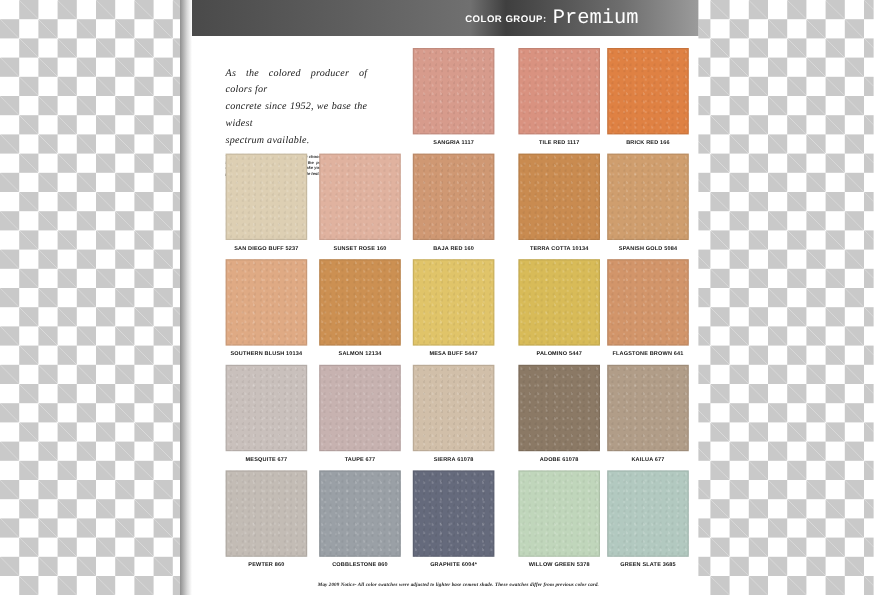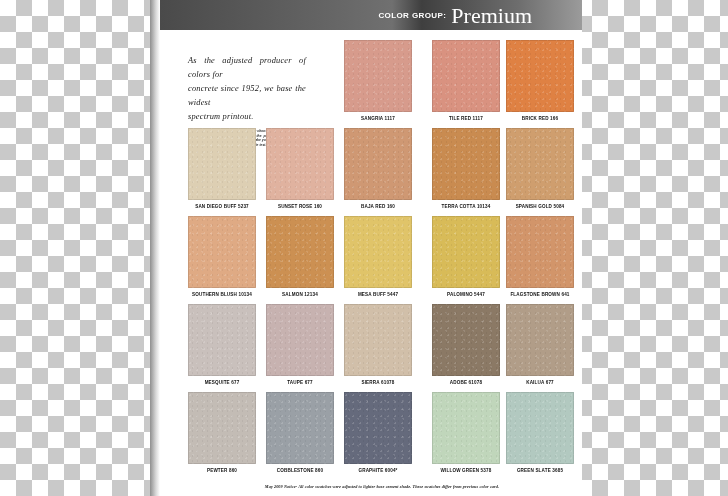--- a/index.html
+++ b/index.html
@@ -35,22 +35,22 @@
   }
   #header-inner{
     position:absolute;right:50px;top:0;height:30px;
     display:flex;align-items:center;gap:5px;
   }
   .hdr-label{
     color:#ffffff;font-size:8px;font-weight:bold;letter-spacing:.4px;
     text-transform:uppercase;
   }
   .hdr-name{
-    color:#ffffff;font-family:Liberation Serif, serif;
-    font-size:22px;line-height:17px;font-weight:400;
+    color:#ffffff;font-family:Liberation Mono, monospace;
+    font-size:17px;line-height:17px;font-weight:400;
   }
   
   #intro{
     position:absolute;left:188px;top:54px;width:118px;
   }
   .intro-line{
     font-family:"Liberation Serif",serif;font-style:italic;
     font-size:8.4px;line-height:14px;color:#1a1a1a;
     text-align:justify;letter-spacing:.2px;
   }
@@ -95,23 +95,23 @@
   <div id="spine"></div>
 
   <div id="header">
     <div id="header-inner">
       <span class="hdr-label">COLOR GROUP:</span>
       <span class="hdr-name">Premium</span>
     </div>
   </div>
 
   <div id="intro">
-    <div class="intro-line">As the adjusted producer of colors for</div>
+    <div class="intro-line">As the colored producer of colors for</div>
     <div class="intro-line">concrete since 1952, we base the widest</div>
-    <div class="intro-line">spectrum printout.</div>
+    <div class="intro-line">spectrum available.</div>
     <div id="fineprint">This pdf color card is just for ideas. If you choose a color by viewing this on your PC or from a printout of the pdf file, your colored concrete may be a big surprise. Please make your selection from our printed color card, hand samples or job site test.</div>
   </div>
 
   <div id="grid"></div>
 
   <div id="footer">May 2009 Notice- All color swatches were adjusted to lighter base cement shade. These swatches differ from previous color card.</div>
 
 <div class="row" style="top: 40px;">
       <div class="cell" style="left: 156px;">
         <div class="chip" style="background-color: rgb(215, 155, 140);"></div>

